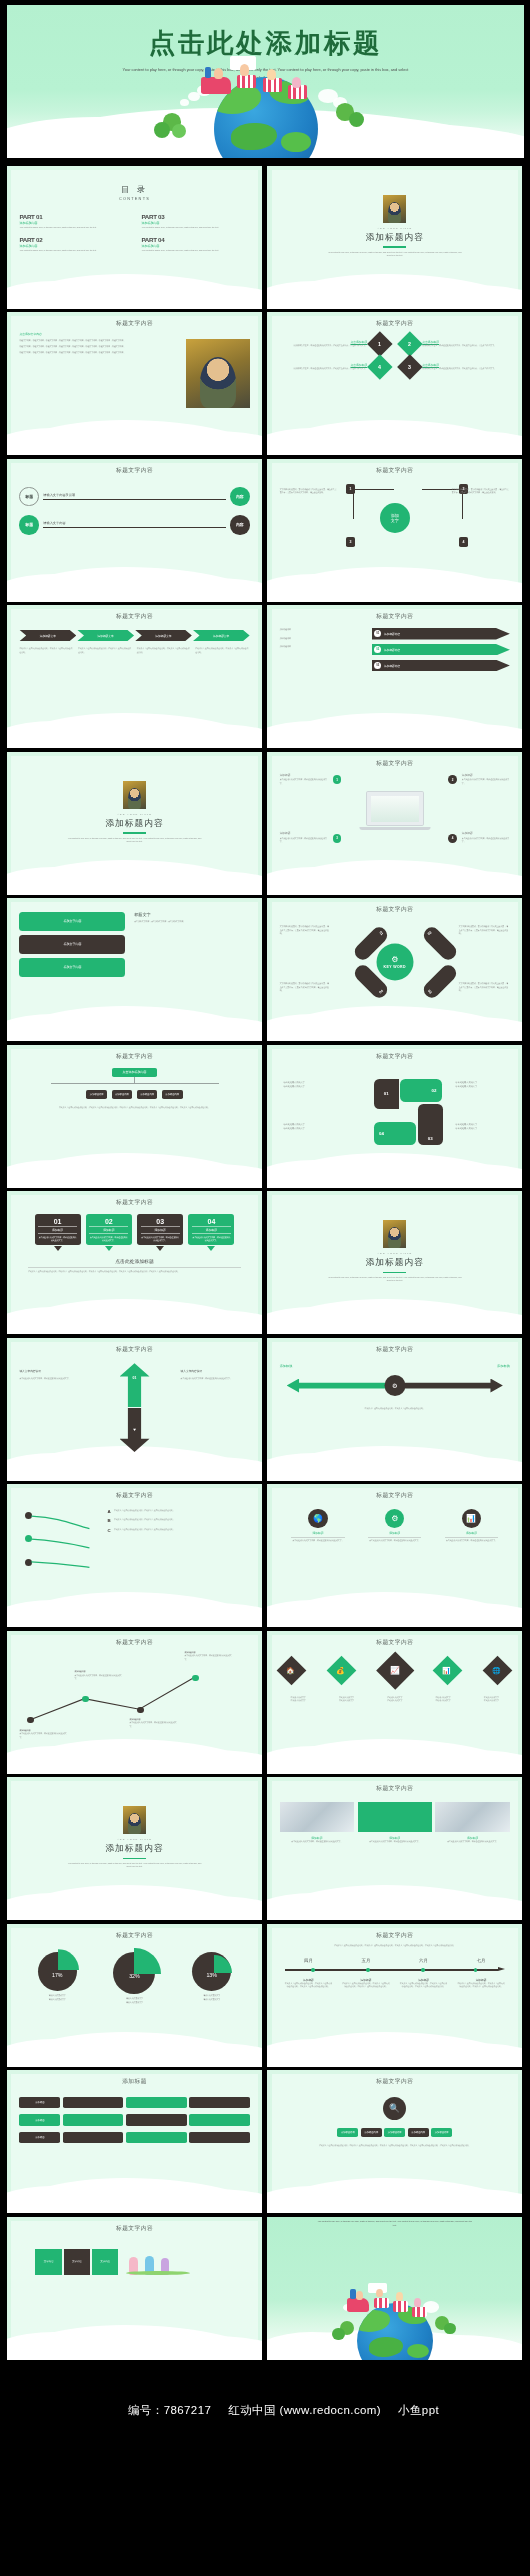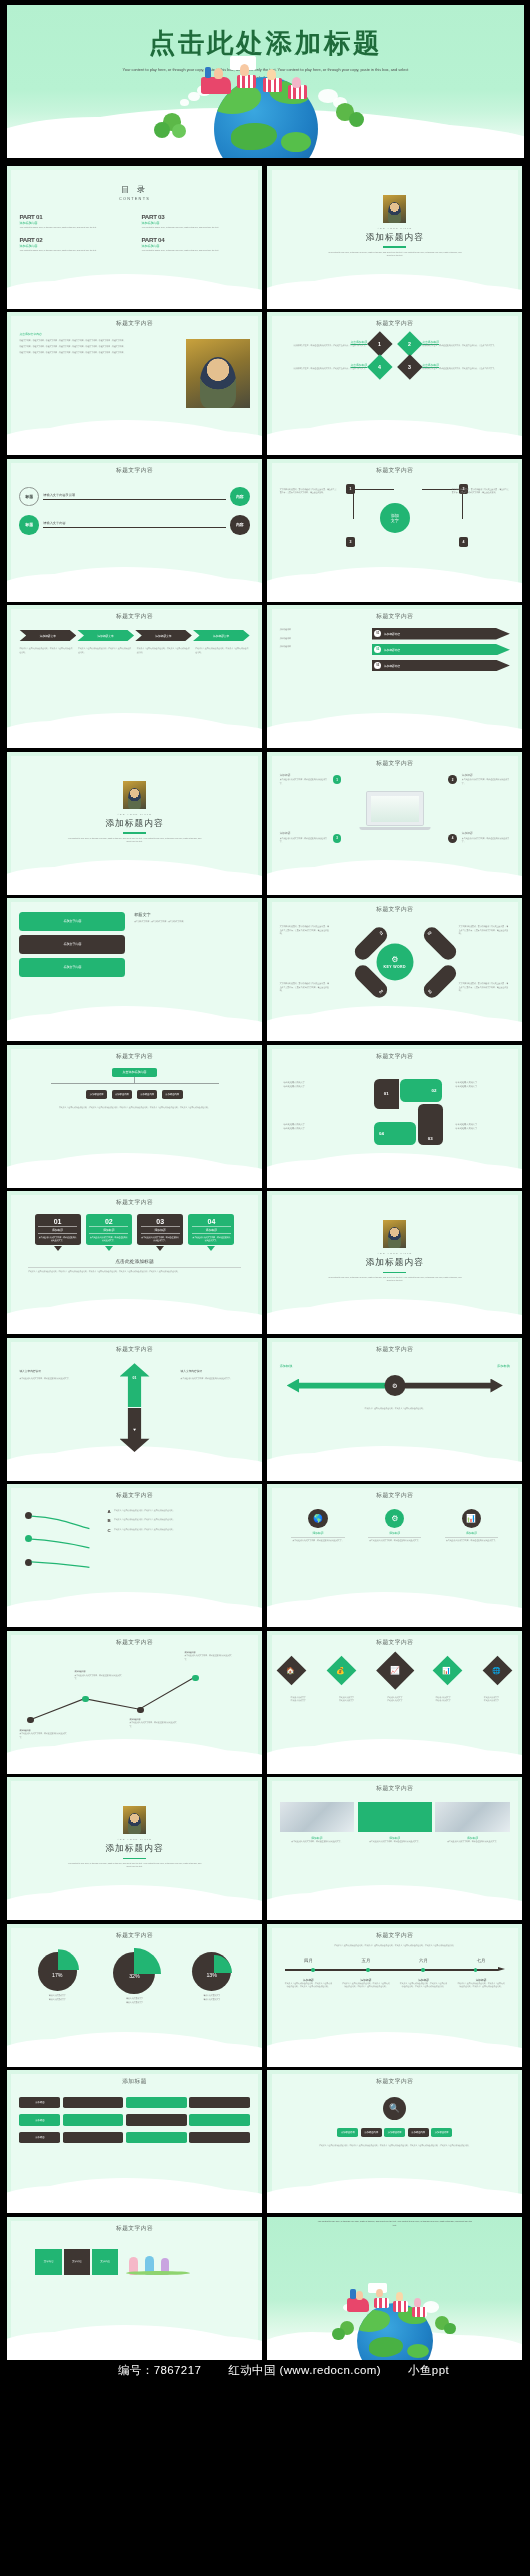--- a/index.html
+++ b/index.html
@@ -86,21 +86,21 @@
   .gline { width:23px; height:1.4px; background:#22b573; margin:2.7px auto; }
   .portrait {
     background:linear-gradient(160deg,#c9a23d 0%,#8c7430 45%,#4a4a3a 100%);
     position:relative; overflow:hidden;
   }
   .portrait:after{ content:""; position:absolute; left:22%; top:26%; width:56%; height:74%;
     background:radial-gradient(circle at 50% 25%,#e4c08f 0 26%,#2d3c55 27% 46%,#5c6b4a 47% 100%); border-radius:50% 50% 22% 22%;}
   .photo { background:linear-gradient(135deg,#dfe6ea 0%,#b9c7cf 50%,#e7eef1 100%); }
 
   
-  .footer { height:55px; background:#000; display:flex; align-items:flex-start; justify-content:center; gap:27px;
+  .footer { height:55px; background:#000; display:flex; align-items:flex-end; justify-content:center; gap:17px;
     color:#fff; font-size:11.5px; letter-spacing:0.4px;margin-left:36px; }
   .footer .seg { white-space:nowrap; }
 </style>
 </head>
 <body>
 
 <div class="page">
 
   <div class="hero">
     <div class="hero-inner">

